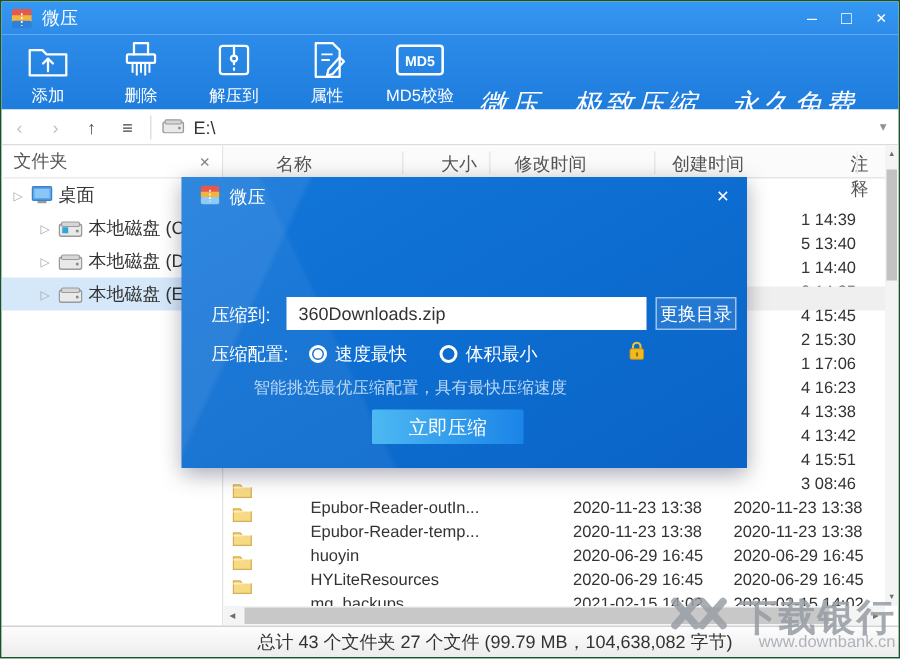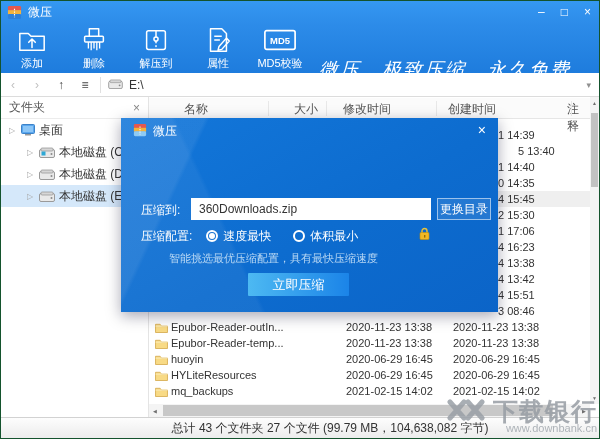--- a/index.html
+++ b/index.html
@@ -46,21 +46,21 @@
 
   
   .filearea { position:absolute; left:148px; top:96px; right:0; bottom:21px; background:#fff; overflow:hidden; }
   .list-header { position:absolute; left:0; top:1px; right:9px; height:21px; background:#fbfbfb;
                  border-bottom:1px solid #e6e6e6; font-size:12px; color:#555; }
   .list-header .hcol { position:absolute; top:3px; }
   .hsep { position:absolute; top:3px; width:1px; height:15px; background:#e8e8e8; }
   .list-rows { position:absolute; left:0; top:30px; width:443px; bottom:13px; overflow:hidden; font-size:11px; color:#333; }
   .lrow { position:relative; height:16px; line-height:16px; white-space:nowrap; }
   .lrow.hl { background:#efefef; }
-  .lrow .cell { position:absolute; top:0; }
+  .lrow .cell { position:absolute; top:12px;padding-left:36px; }
   .lrow .icn { position:absolute; left:6px; top:2px; }
 
   
   .vscroll { position:absolute; right:0; top:0; width:9px; bottom:13px; background:#f4f4f4; }
   .vscroll .sarrow { position:absolute; left:0; width:9px; height:12px; font-size:5px; color:#6e6e6e;
                      display:flex; align-items:center; justify-content:center; }
   .vscroll .thumb { position:absolute; left:1px; width:7px; top:16px; height:74px; background:#c2c2c2; }
   .hscroll { position:absolute; left:0; right:9px; bottom:0; height:13px; background:#f4f4f4; }
   .hscroll .sarrow { position:absolute; top:0; height:13px; width:12px; font-size:5px; color:#6e6e6e;
                      display:flex; align-items:center; justify-content:center; }
@@ -266,21 +266,21 @@
         <div class="hsep" style="left: 119px;"></div>
         <div class="hsep" style="left: 177px;"></div>
         <div class="hsep" style="left: 287px;"></div>
         <div class="hsep" style="left: 422px;"></div>
       </div>
     <div class="list-rows" id="list-rows">
         <div class="lrow">
           <span class="cell" style="left:349px;">1 14:39</span>
         </div>
         <div class="lrow">
-          <span class="cell" style="left:349px;margin-left:20px;">5 13:40</span>
+          <span class="cell" style="left:349px;">5 13:40</span>
         </div>
         <div class="lrow">
           <span class="cell" style="left:349px;">1 14:40</span>
         </div>
         <div class="lrow">
           <span class="cell" style="left:349px;">0 14:35</span>
         </div>
         <div class="lrow hl">
           <span class="cell" style="left:349px;">4 15:45</span>
         </div>

